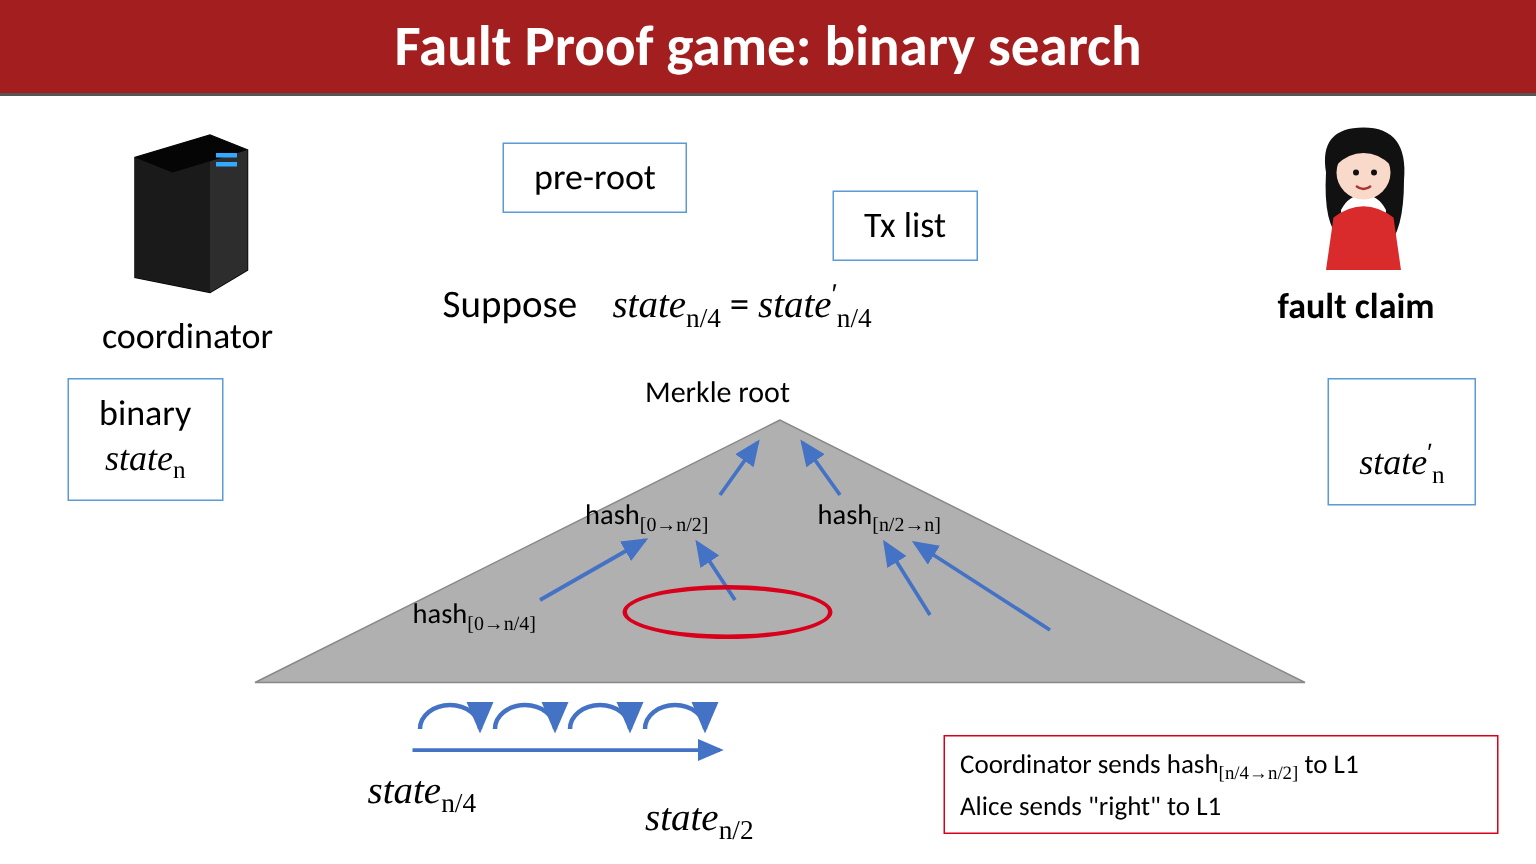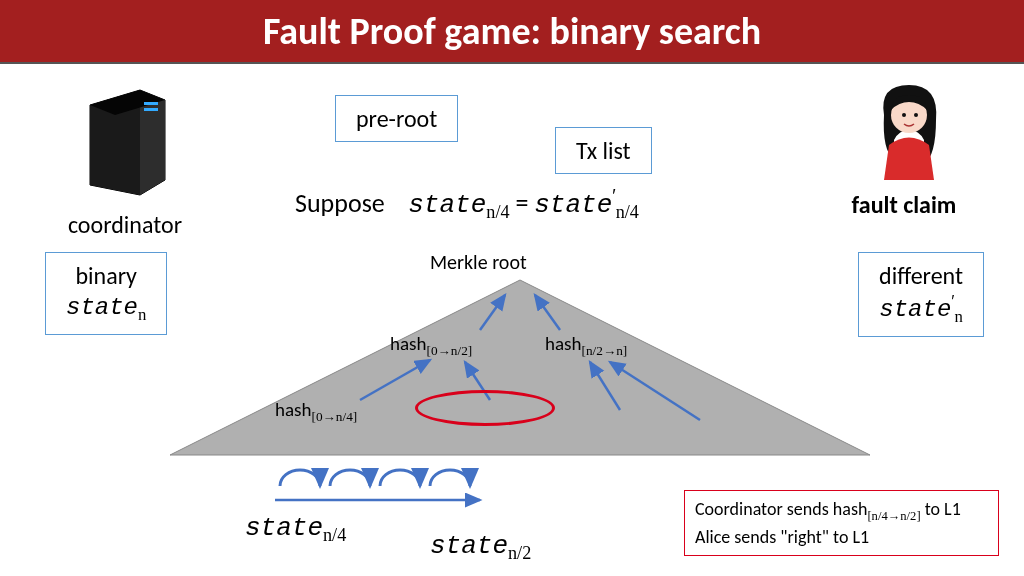--- a/index.html
+++ b/index.html
@@ -31,21 +31,21 @@
     padding: 8px 20px;
     font-size: 24px;
     text-align: center;
     position: absolute;
   }
   .label {
     position: absolute;
     font-size: 24px;
     text-align: center;
   }
-  .math { font-family: Liberation Mono, monospace; font-style: italic; }
+  .math { font-family: Liberation Serif, serif; font-style: italic; }
   .sub { font-size: 0.7em; vertical-align: sub; font-style: normal; font-family: 'Cambria Math','Times New Roman',serif;}
   .sup { font-size: 0.7em; vertical-align: super; font-style: normal; }
   .server {
     position: absolute;
     left: 70px; top: 80px;
     width: 110px; height: 120px;
   }
   .person {
     position: absolute;
     right: 70px; top: 80px;
@@ -124,21 +124,21 @@
   <span> = </span>
   <span class="math">state</span><span class="sup">′</span><span class="sub">n/4</span>
 </div>
 
 <div class="box" style="left:45px; top:252px; line-height:1.25;">
   <span>binary</span><br>
   <span class="math">state</span><span class="sub">n</span>
 </div>
 
 <div class="box" style="right:40px; top:252px; line-height:1.25;">
-  <span>different</span><br>
+  <br>
   <span class="math">state</span><span class="sup">′</span><span class="sub">n</span>
 </div>
 
 <div class="label" style="left:430px; top:250px; font-size:20px;">Merkle root</div>
 
 <div class="triangle-wrap">
   <svg viewBox="0 0 720 190" width="720" height="190">
     <polygon points="360,10 10,185 710,185" fill="#b0b0b0" stroke="#888" stroke-width="1"></polygon>
     <defs>
       <marker id="ah" markerWidth="8" markerHeight="8" refX="6" refY="3" orient="auto">
@@ -182,18 +182,18 @@
   </svg>
 </div>
 
 <div class="label" style="left:245px; top:510px; font-size:26px;">
   <span class="math">state</span><span class="sub">n/4</span>
 </div>
 <div class="label" style="left:430px; top:528px; font-size:26px;">
   <span class="math">state</span><span class="sub">n/2</span>
 </div>
 
-<div class="action-box" style="right:25px; bottom:20px; width:315px;">
+<div class="action-box" style="right:25px; bottom:20px; width:370px;">
   <div>
     <span>Coordinator sends hash</span><span class="sub">[n/4→n/2]</span><span> to L1</span>
   </div>
   <div>Alice sends "right" to L1</div>
 </div>
 
 </body></html>

